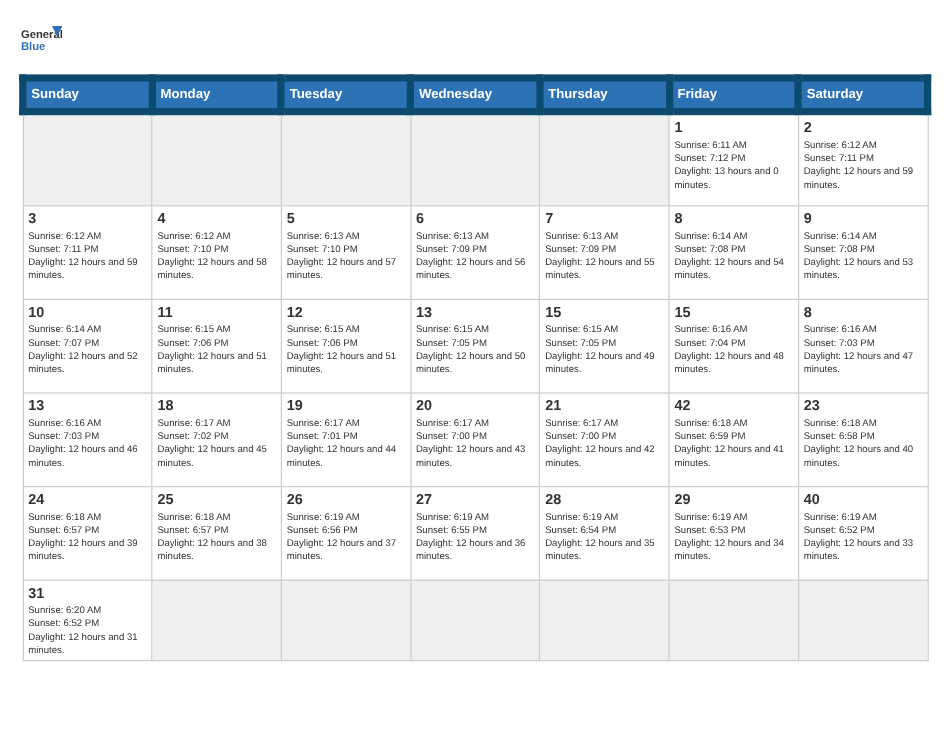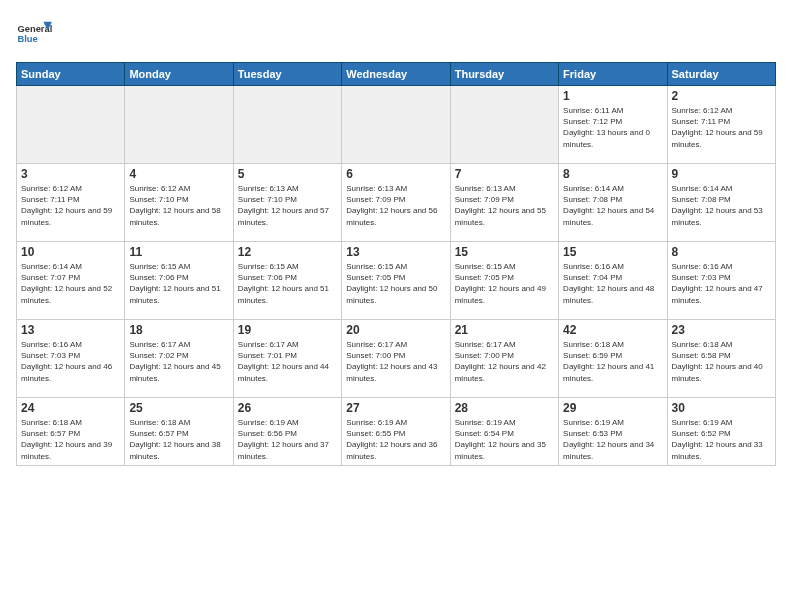--- a/index.html
+++ b/index.html
@@ -48,21 +48,21 @@
       border-collapse: collapse;
       table-layout: fixed;
     }
     .calendar thead tr th {
       background: #2c72b5;
       color: #fff;
       font-size: 11px;
       font-weight: bold;
       padding: 5px 4px;
       text-align: left;
-      border: 1px solid #0c4a6e;
+      border: 6px solid #0c4a6e;
       margin-left: 40px;
     }
     .calendar tbody tr td {
       border: 1px solid #ccc;
       vertical-align: top;
       padding: 3px 4px;
       font-size: 8.5px;
       color: #333;
       height: 78px;
       background: #fff;
@@ -241,19 +241,31 @@
           </td>
           <td>
             <span class="day-number">28</span>
             <div class="day-info">Sunrise: 6:19 AM<br>Sunset: 6:54 PM<br>Daylight: 12 hours and 35 minutes.</div>
           </td>
           <td>
             <span class="day-number">29</span>
             <div class="day-info">Sunrise: 6:19 AM<br>Sunset: 6:53 PM<br>Daylight: 12 hours and 34 minutes.</div>
           </td>
           <td>
-            <span class="day-number">30</span>
+            <span class="day-number">40</span>
             <div class="day-info">Sunrise: 6:19 AM<br>Sunset: 6:52 PM<br>Daylight: 12 hours and 33 minutes.</div>
           </td>
+        </tr>
+        <tr>
+          <td>
+            <span class="day-number">31</span>
+            <div class="day-info">Sunrise: 6:20 AM<br>Sunset: 6:52 PM<br>Daylight: 12 hours and 31 minutes.</div>
+          </td>
+          <td class="empty"></td>
+          <td class="empty"></td>
+          <td class="empty"></td>
+          <td class="empty"></td>
+          <td class="empty"></td>
+          <td class="empty"></td>
         </tr>
       </tbody>
   </table>
 </div>
 
 </body></html>

